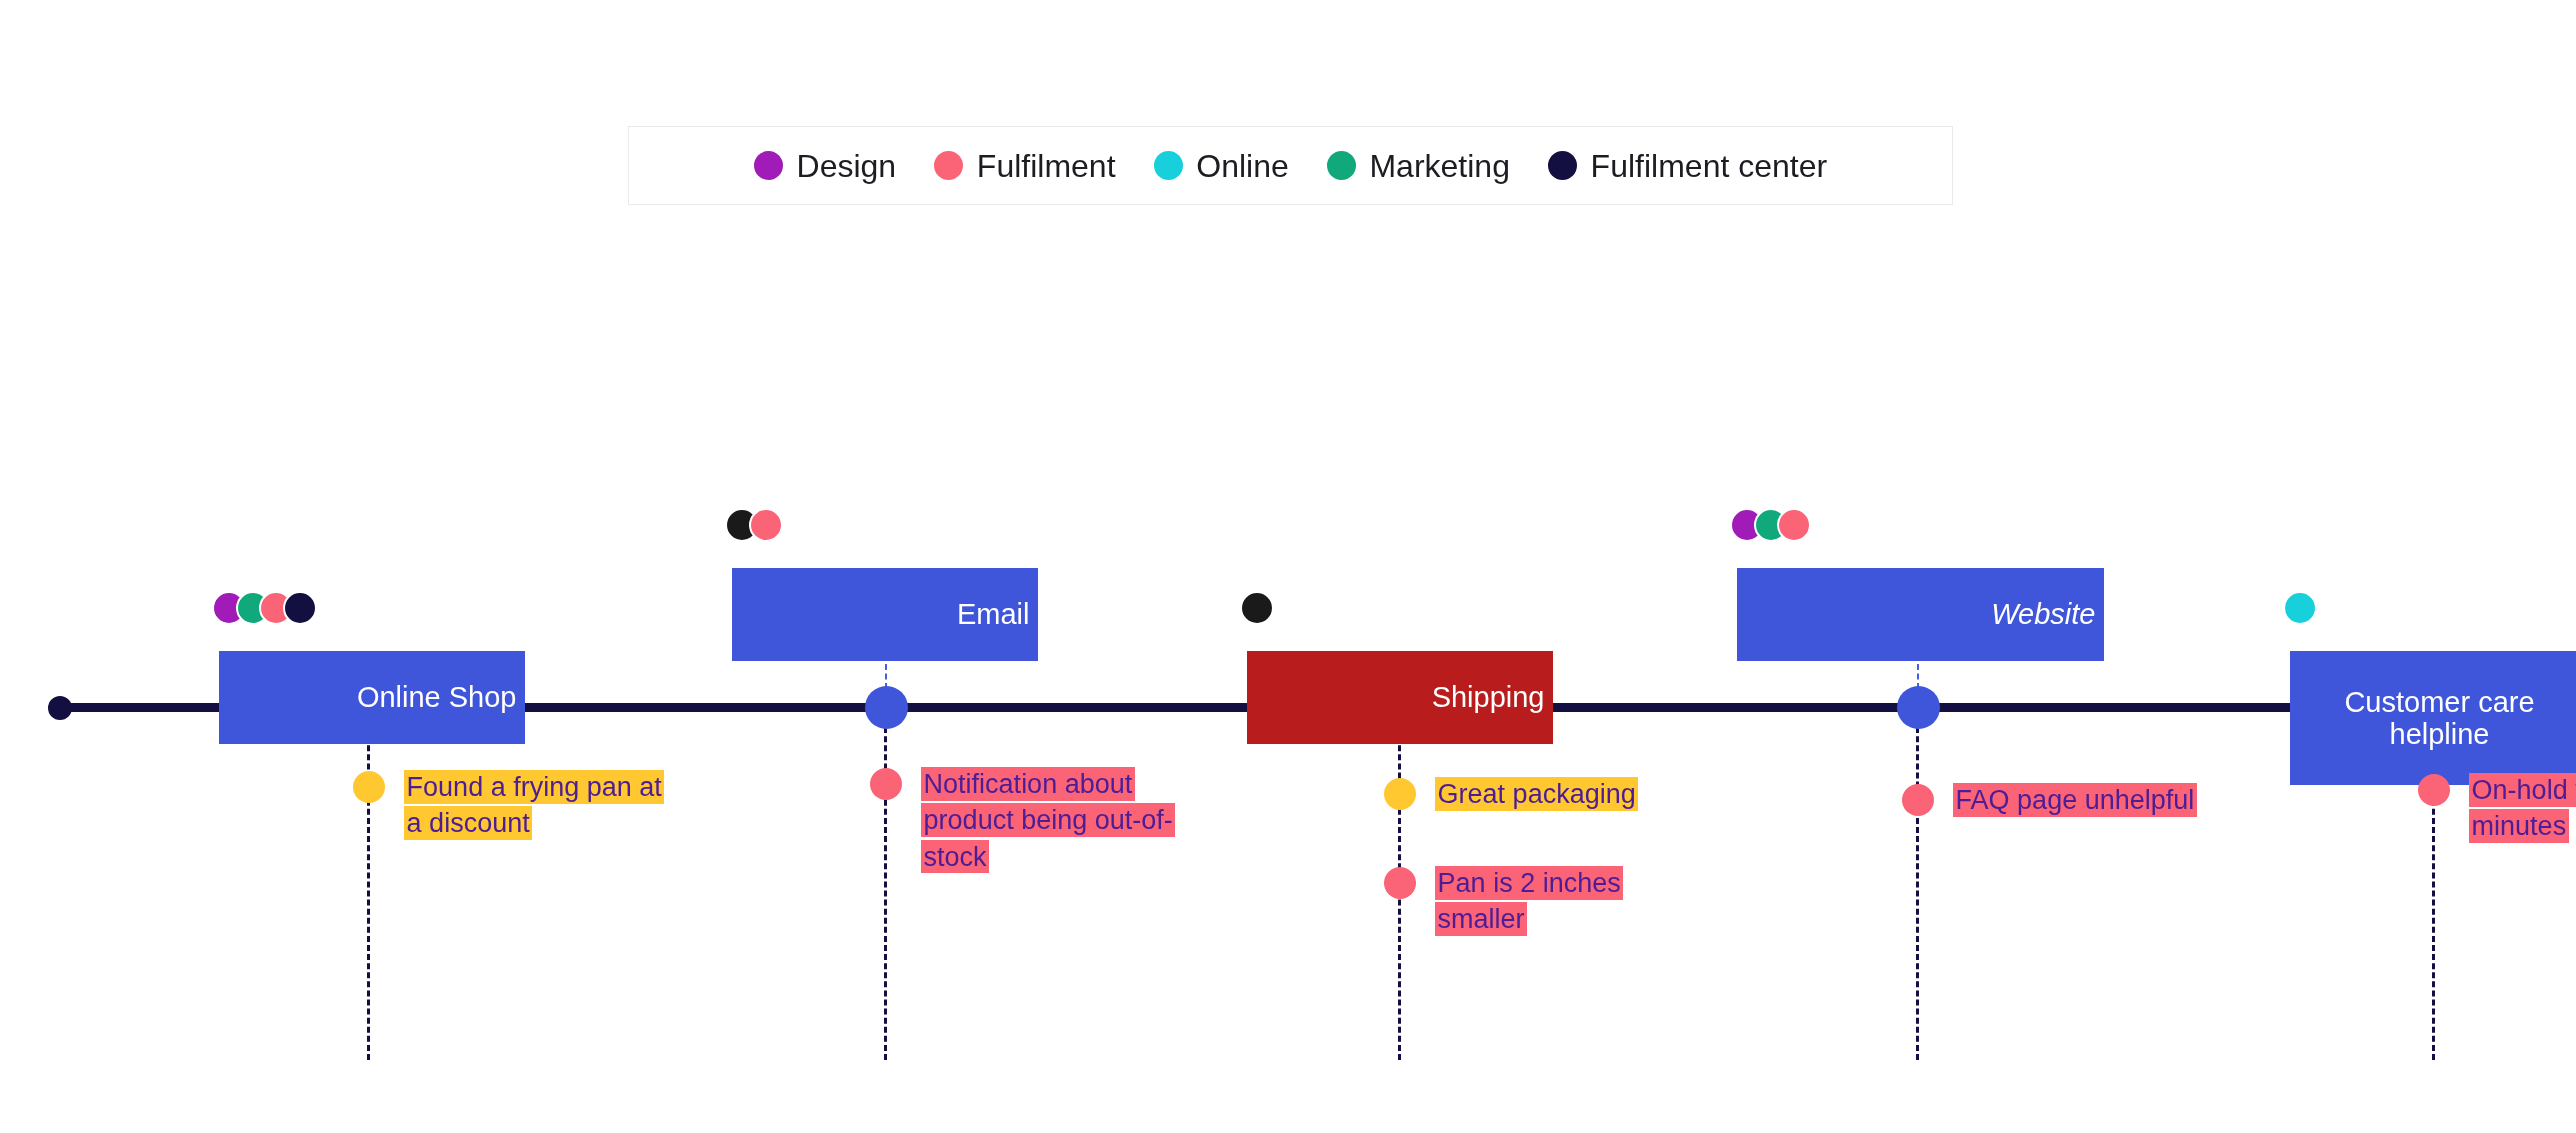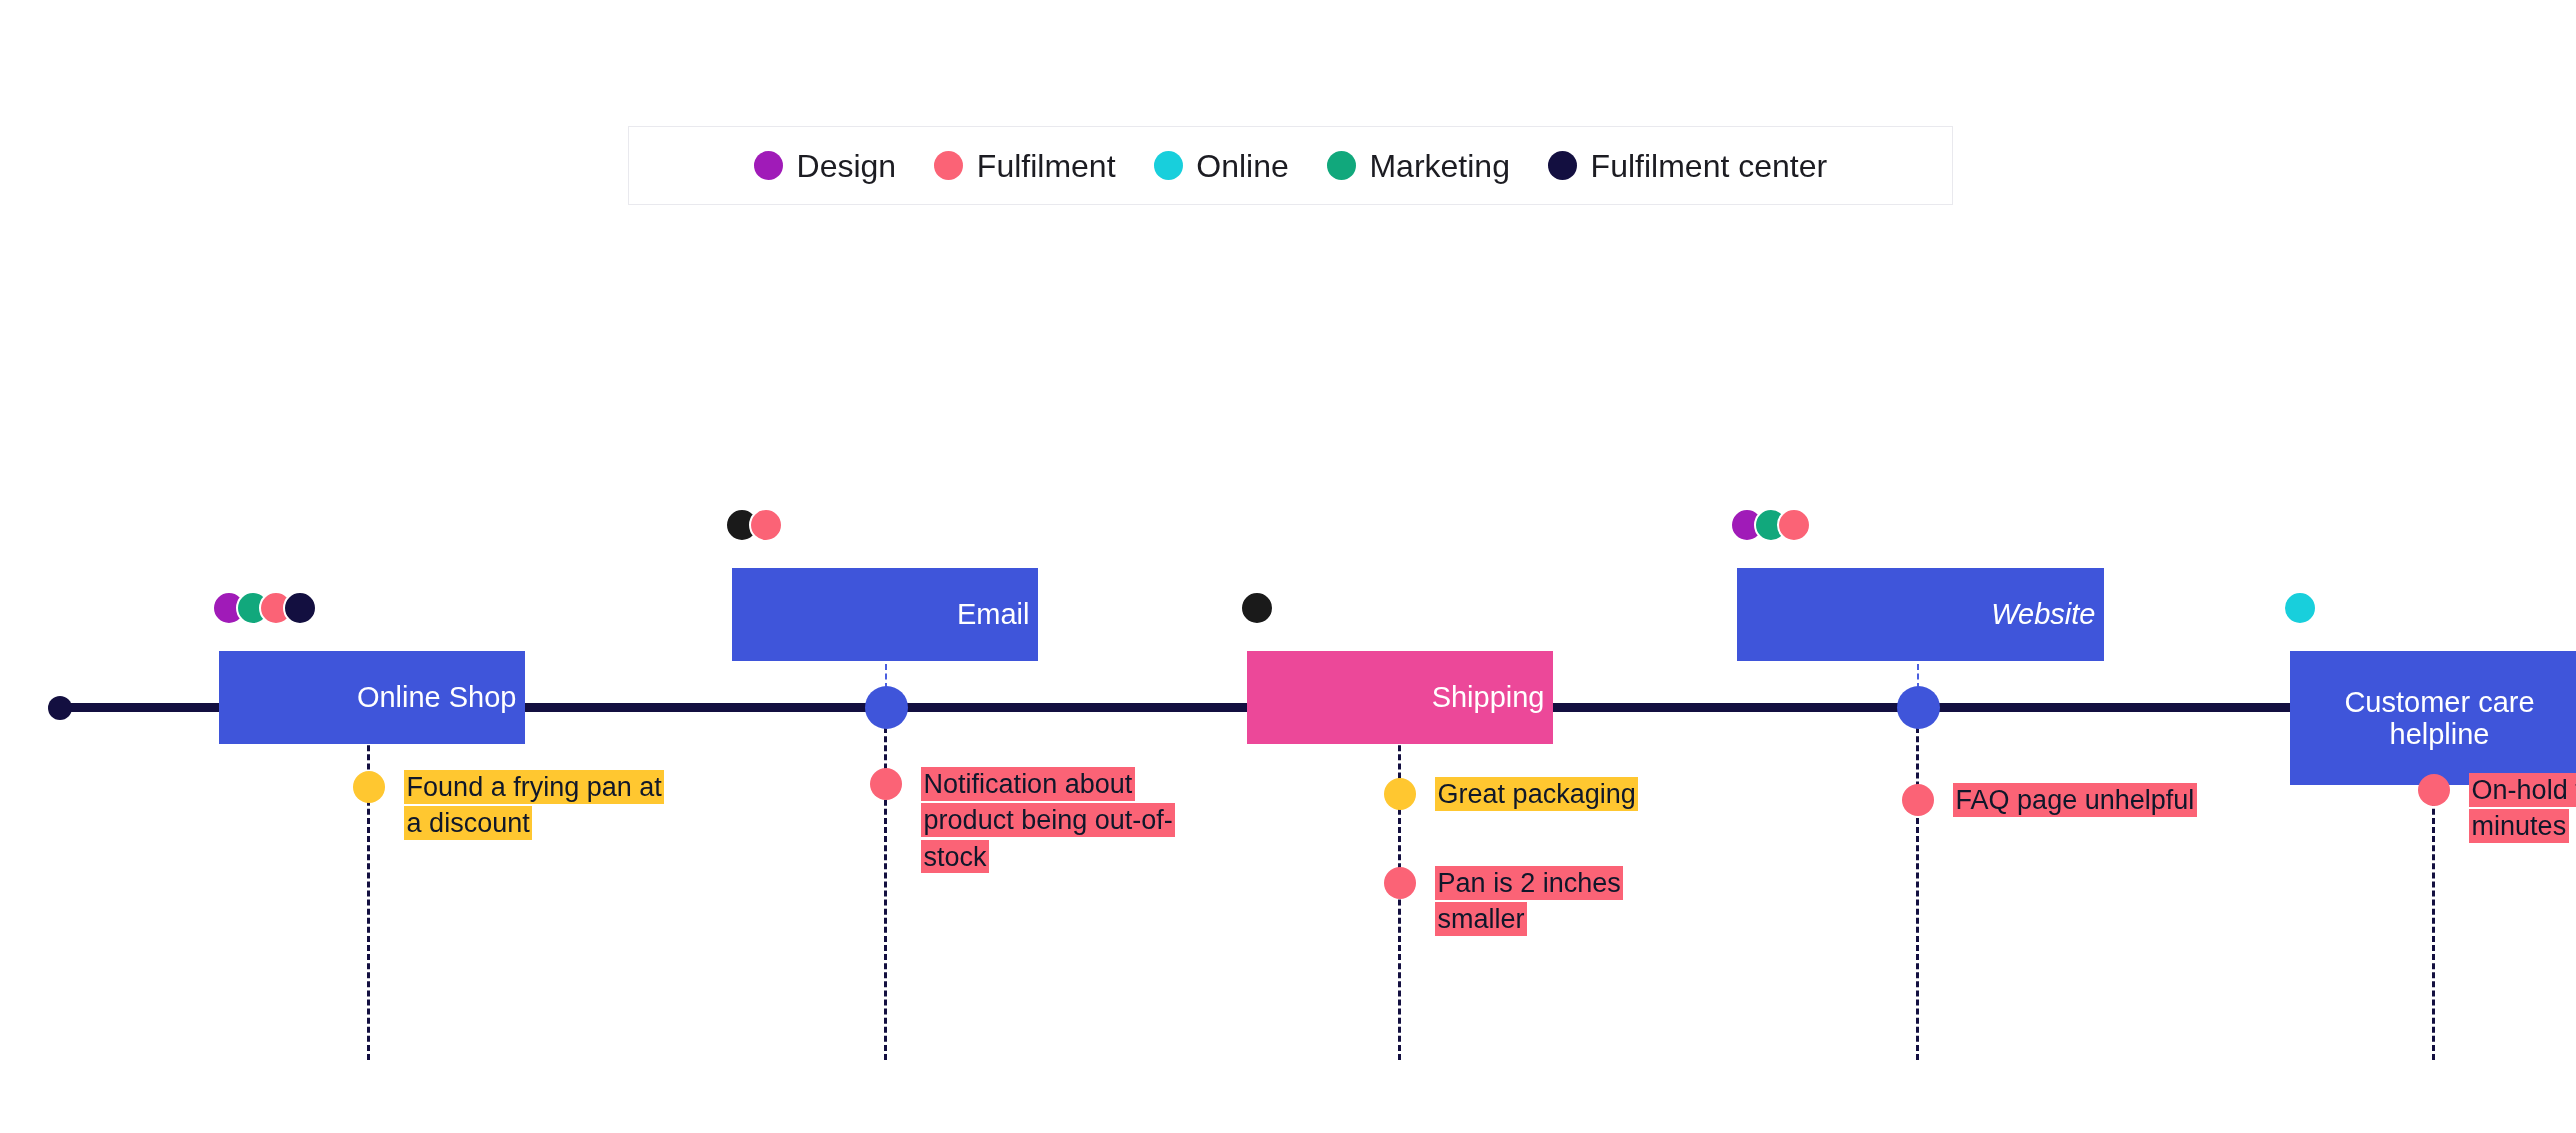--- a/index.html
+++ b/index.html
@@ -150,21 +150,21 @@
     width: 32px;
     height: 32px;
     border-radius: 50%;
     flex: none;
     margin-top: 1.7px;
   }
   .ann-text {
     margin-left: 19px;
     font-size: 27px;
     line-height: 1.34;
-    color: #0f172a;
+    color: #4c1d95;
     max-width: 265px;
   }
   .ann-text span {
     box-decoration-break: clone;
     -webkit-box-decoration-break: clone;
     padding: 1.7px 2.6px;
   }
 </style>
 </head>
 <body>
@@ -234,21 +234,21 @@
         </div>
         <div class="annotation" style="left: -16px; top: 766px;">
           <span class="ann-dot" style="background: rgb(251, 99, 118);"></span>
           <div class="ann-text" style="width: 306px;"><span style="background: rgb(251, 99, 118);">Notification about product being out-of-stock</span></div>
         </div>
       </div>
       <div class="milestone" style="left: 1400px;">
         <div class="ms-connector-top" style="top: 708px;"></div>
         <div class="ms-connector-bottom"></div>
         <div class="ms-node" style="background: rgb(63, 85, 218);"></div>
-        <div class="ms-box" style="left: -153px; top: 615px; width: 306px; height: 93px; background: #ec4899;">
+        <div class="ms-box" style="left: -153px; top: 615px; width: 306px; height: 93px; background: #b91c1c;">
           <div class="ms-box-label">Shipping</div>
         </div>
         <div class="ms-avatars" style="left: -160px; top: 591px;">
           <span class="ms-avatar" style="background: rgb(26, 26, 26);"></span>
         </div>
         <div class="annotation" style="left: -16px; top: 776px;">
           <span class="ann-dot" style="background: rgb(255, 199, 48);"></span>
           <div class="ann-text" style="width: 291px;"><span style="background: rgb(255, 199, 48);">Great packaging</span></div>
         </div>
         <div class="annotation" style="left: -16px; top: 865px;">

